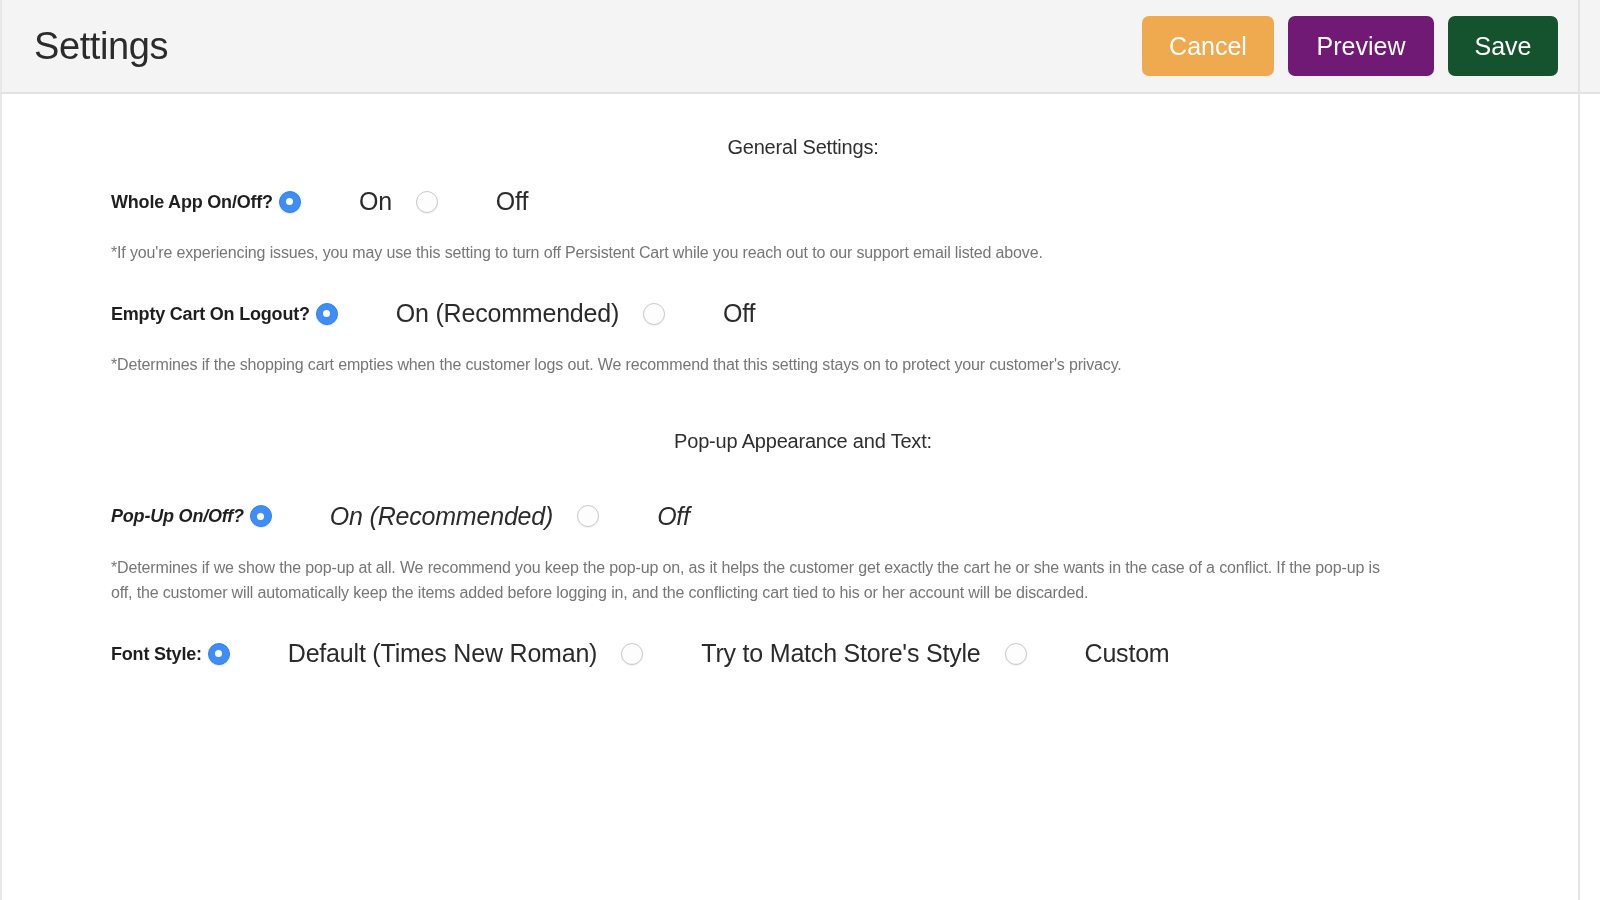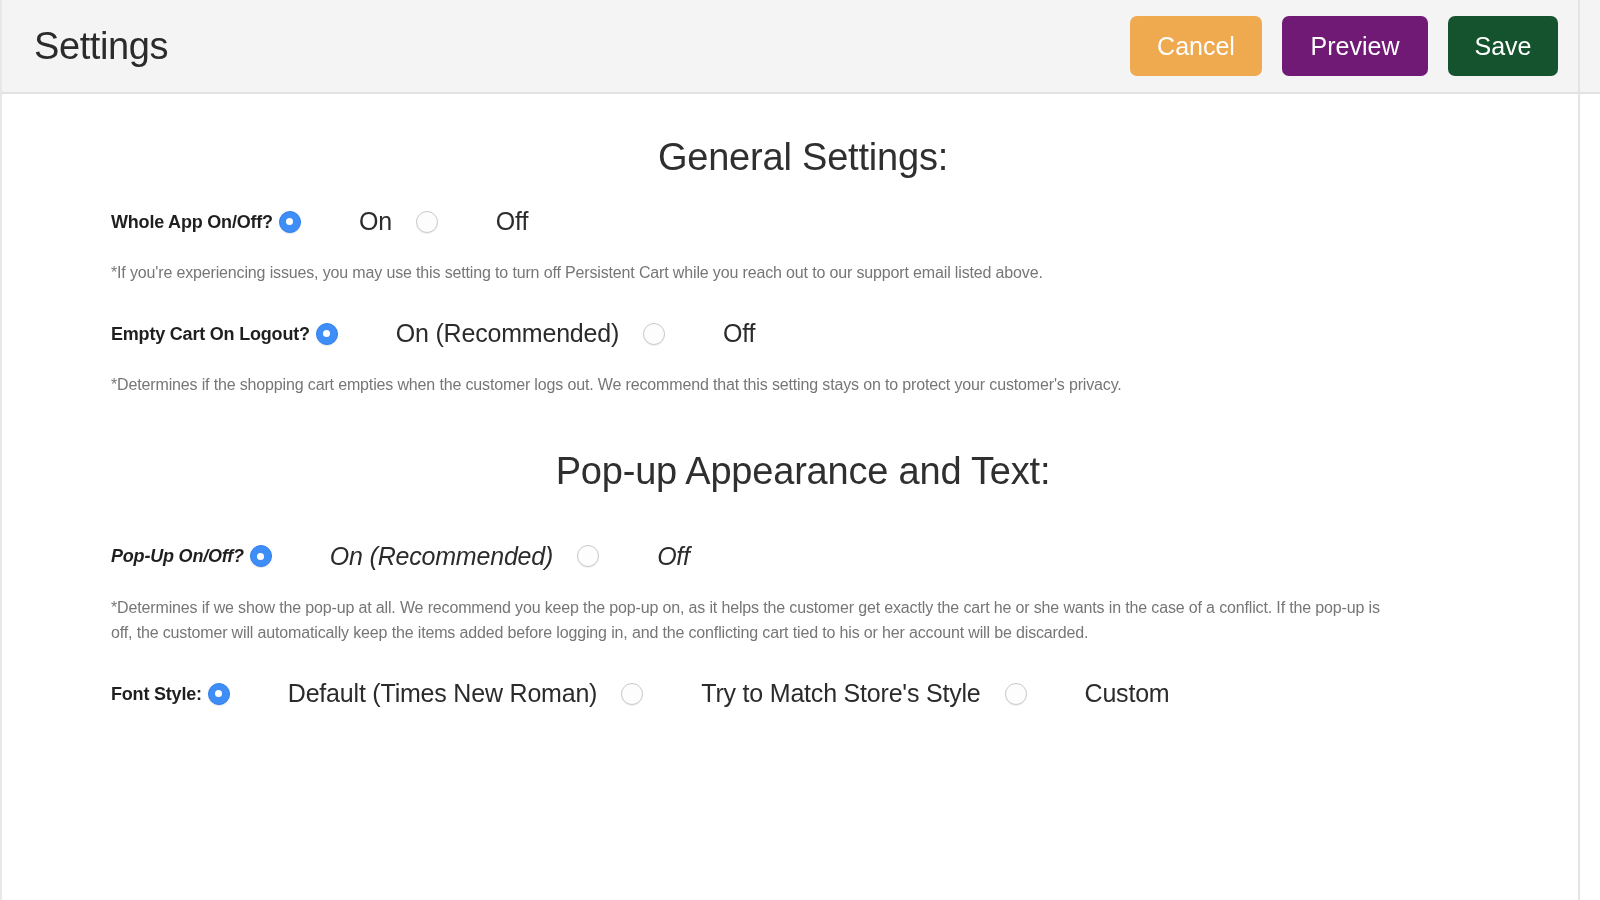--- a/index.html
+++ b/index.html
@@ -35,21 +35,21 @@
     color: #2b2b2b;
     letter-spacing: -0.4px;
     line-height: 1;
     margin: 0;
     flex: 0 0 auto;
   }
   .header-actions {
     margin-left: auto;
     display: flex;
     align-items: center;
-    gap: 20px;
+    gap: 14px;
     padding-right: 20px;
   }
   .btn {
     border: none;
     border-radius: 7px;
     color: #ffffff;
     font-family: "Liberation Sans", sans-serif;
     font-size: 25px;
     font-weight: 400;
     line-height: 1;
@@ -68,21 +68,21 @@
   
   .content {
     position: relative;
     padding: 0 28px 0 32px;
     height: 806px;
     border-left: 2px solid #e8e8e8;
   }
 
   .section-heading {
     text-align: center;
-    font-size: 38px;
+    font-size: 20px;
     font-weight: 400;
     color: #2f2f2f;
     margin: 0;
     padding: 0;
     letter-spacing: -0.2px;
   }
   .sh-general { padding-top: 42px; }
   .sh-popup   { padding-top: 52px; }
 
   .field-row {

